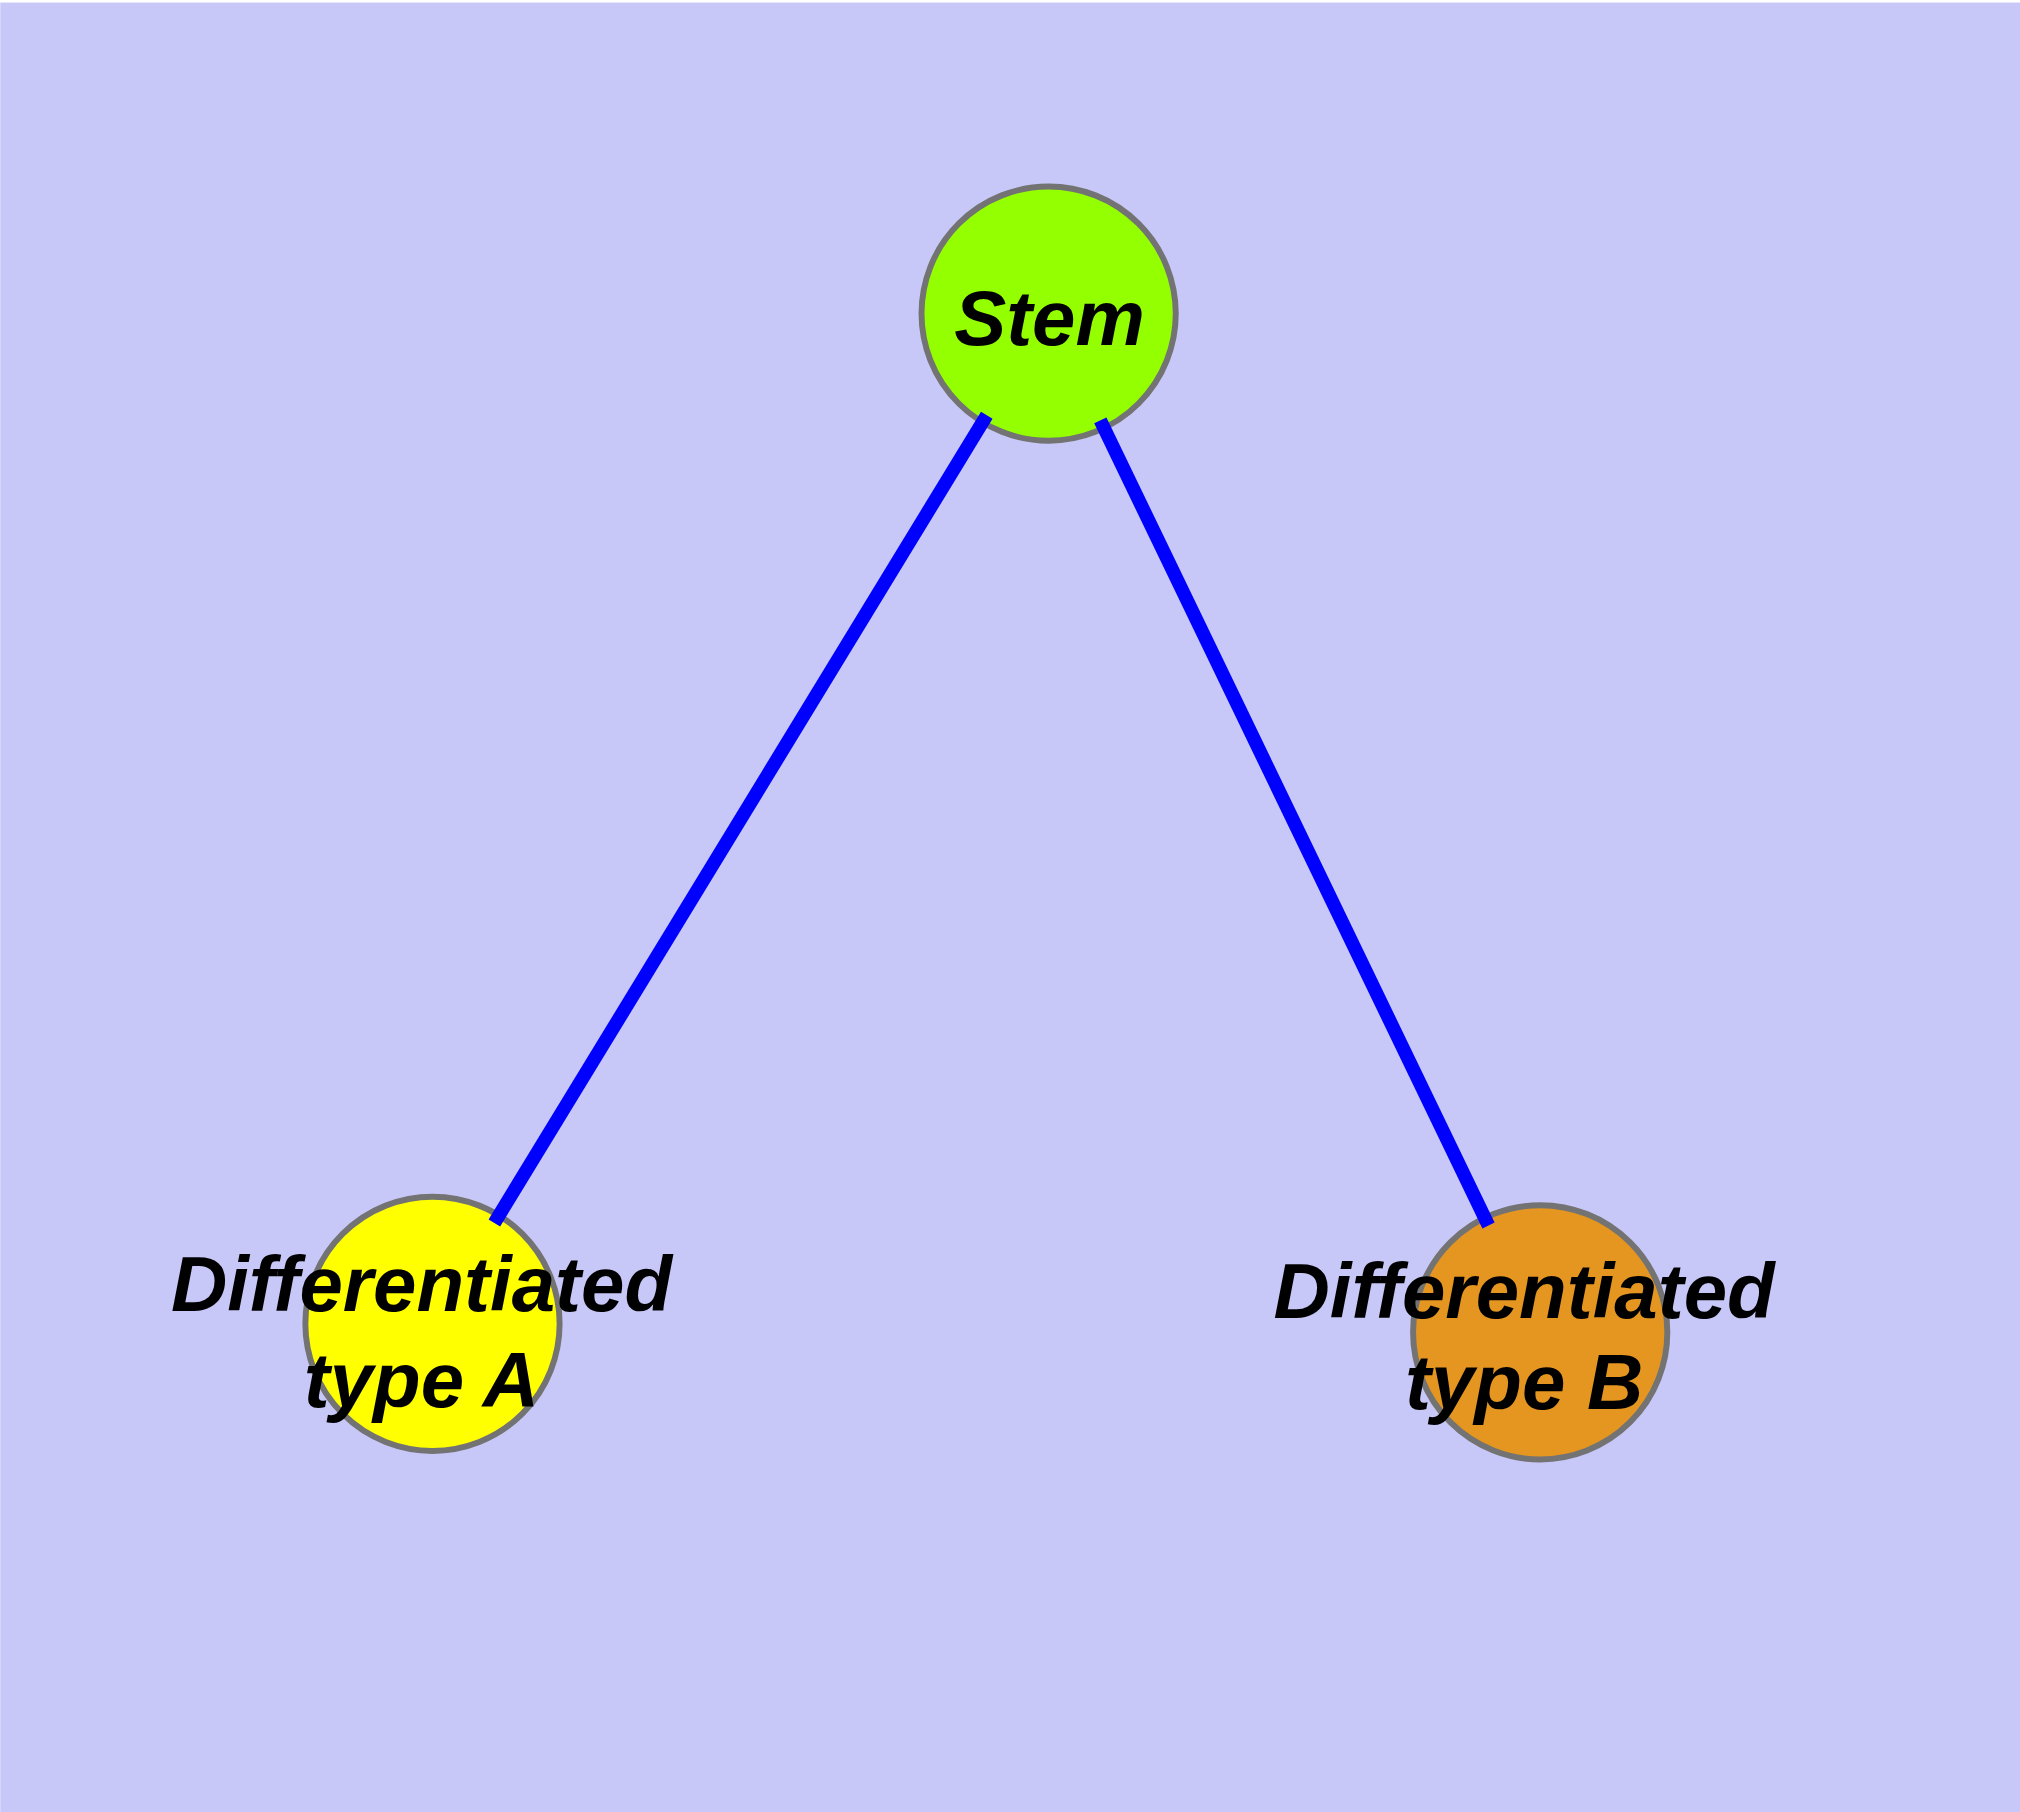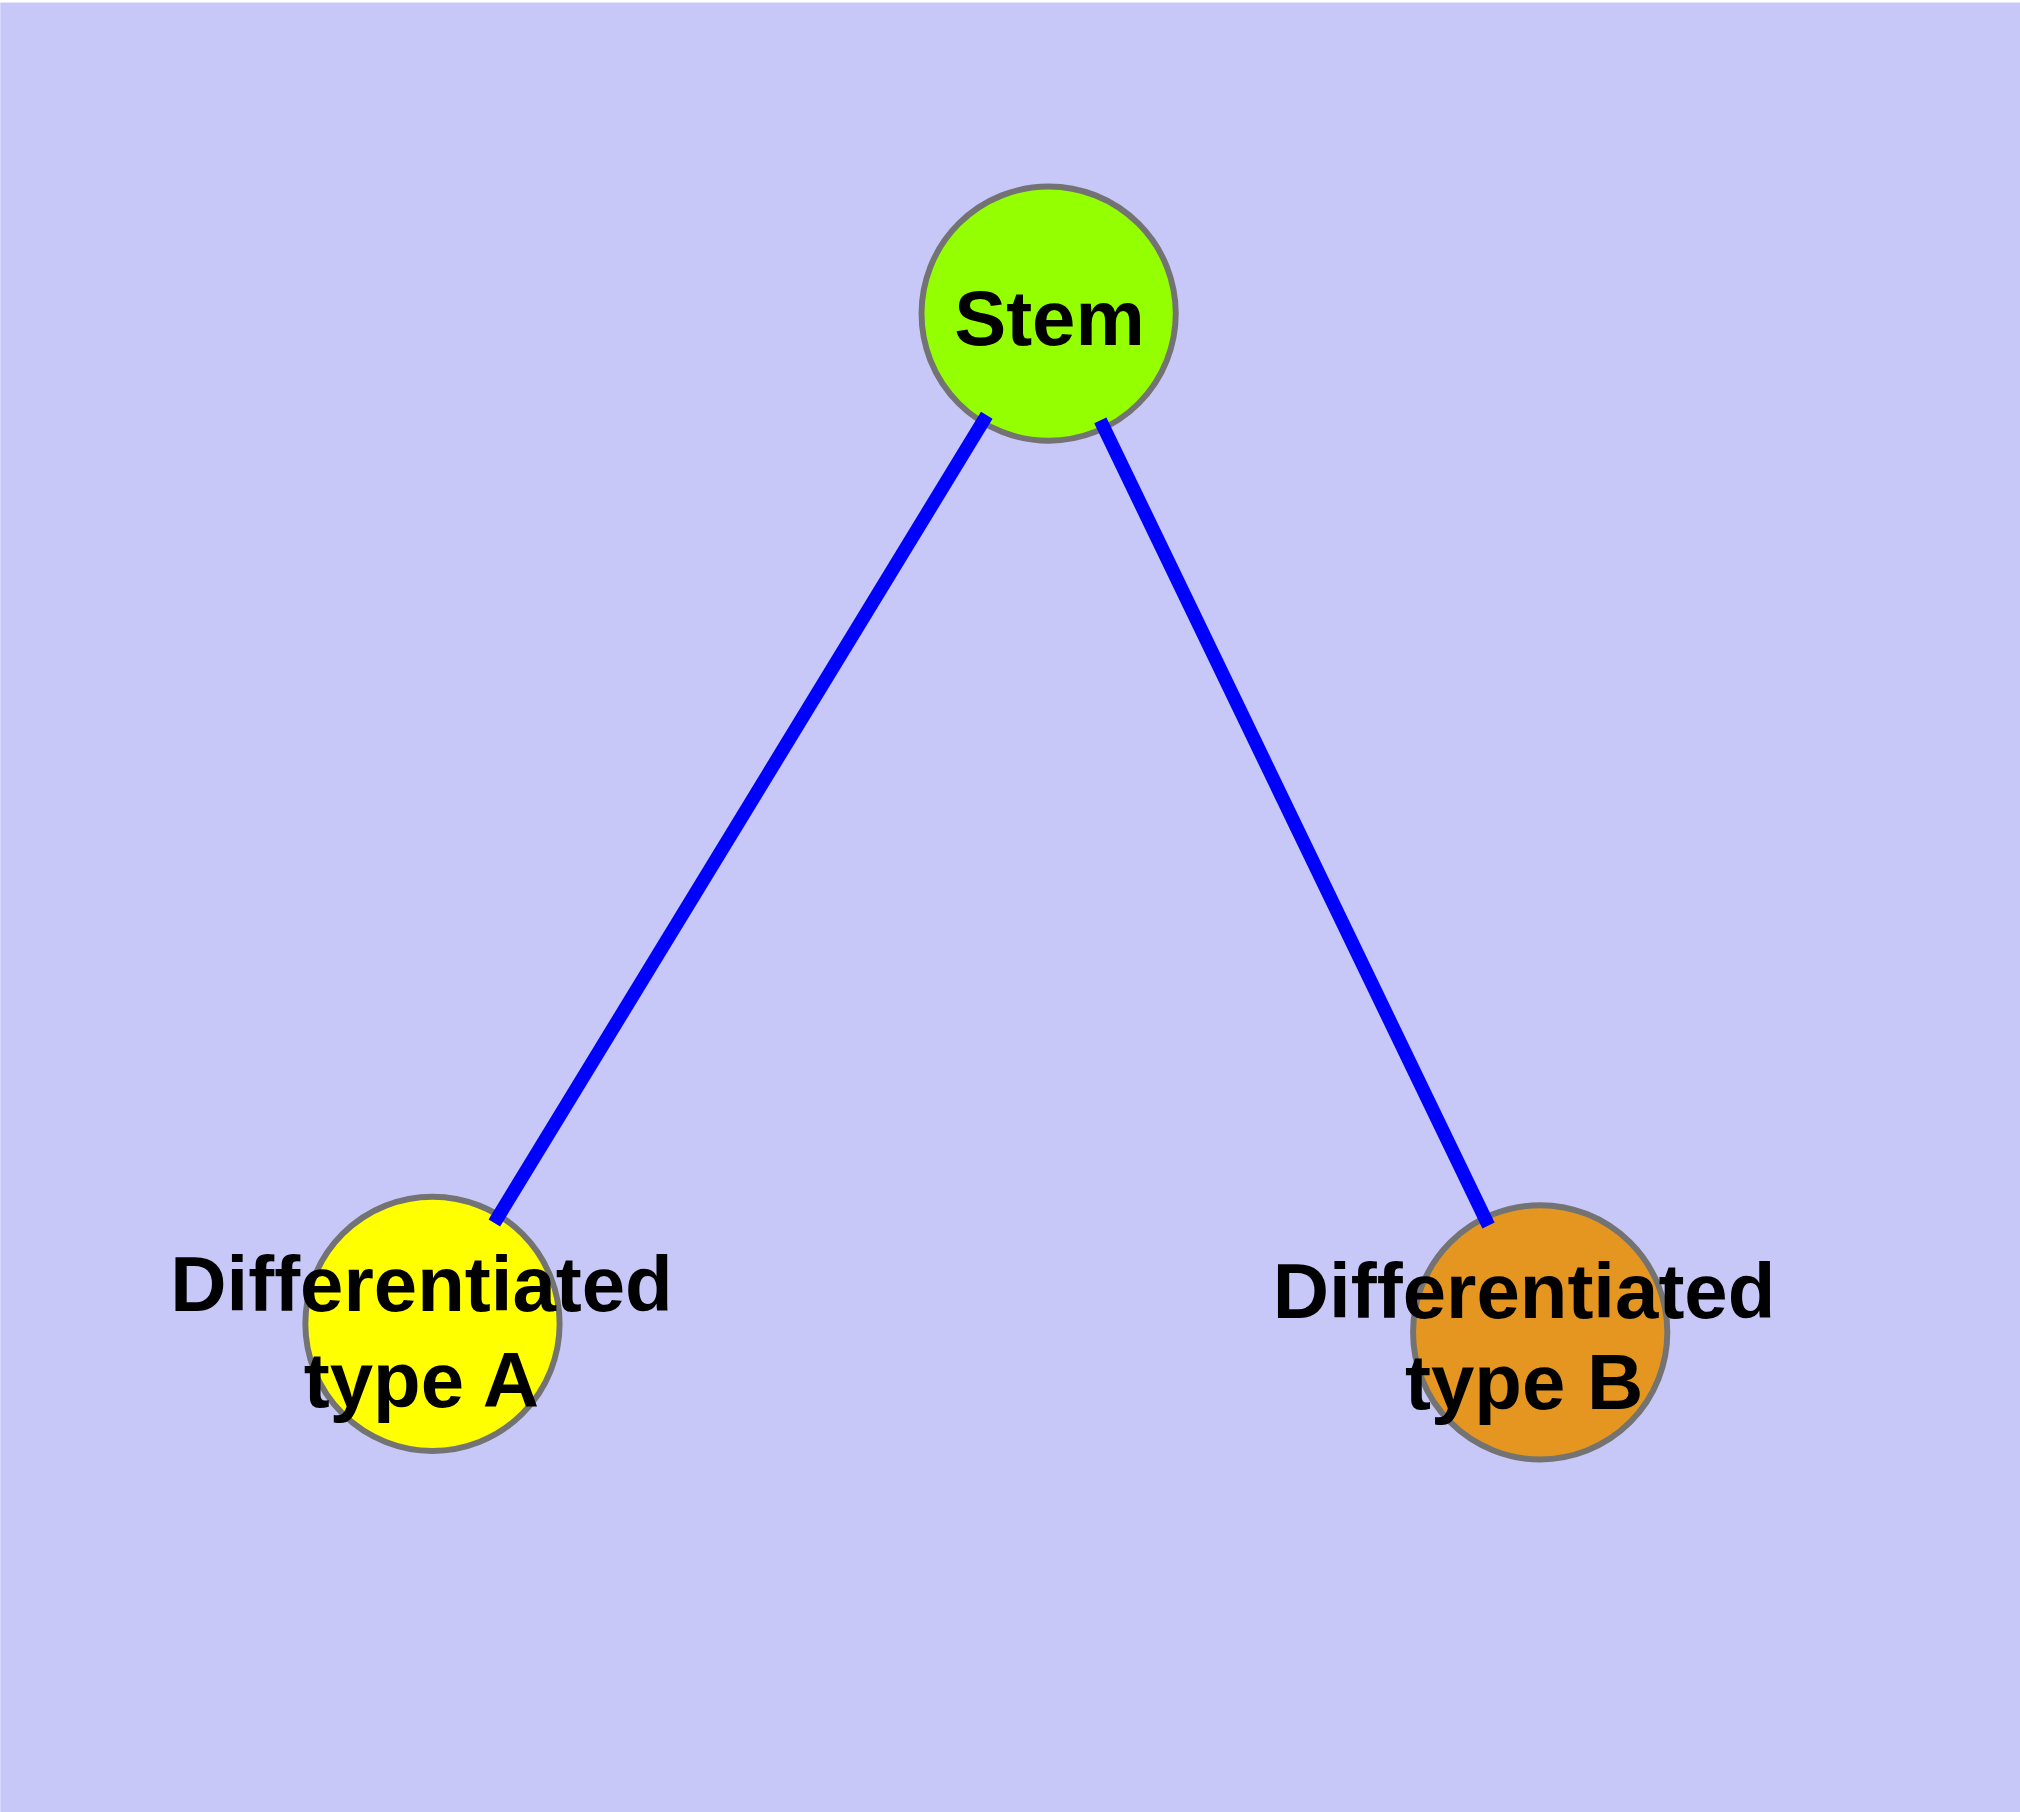--- a/index.html
+++ b/index.html
@@ -5,20 +5,21 @@
   html, body {
     margin: 0;
     padding: 0;
     background: #ffffff;
   }
   .stage {
     width: 1660px;
     height: 1812px;
     position: relative;
     font-family: "Liberation Sans", sans-serif;
+    font-style: italic;
   }
   svg { display: block; }
   .node-circle {
     stroke-width: 7px;
   }
   .edge-line {
     stroke-width: 16px;
     stroke-linecap: butt;
   }
   .node-label {

